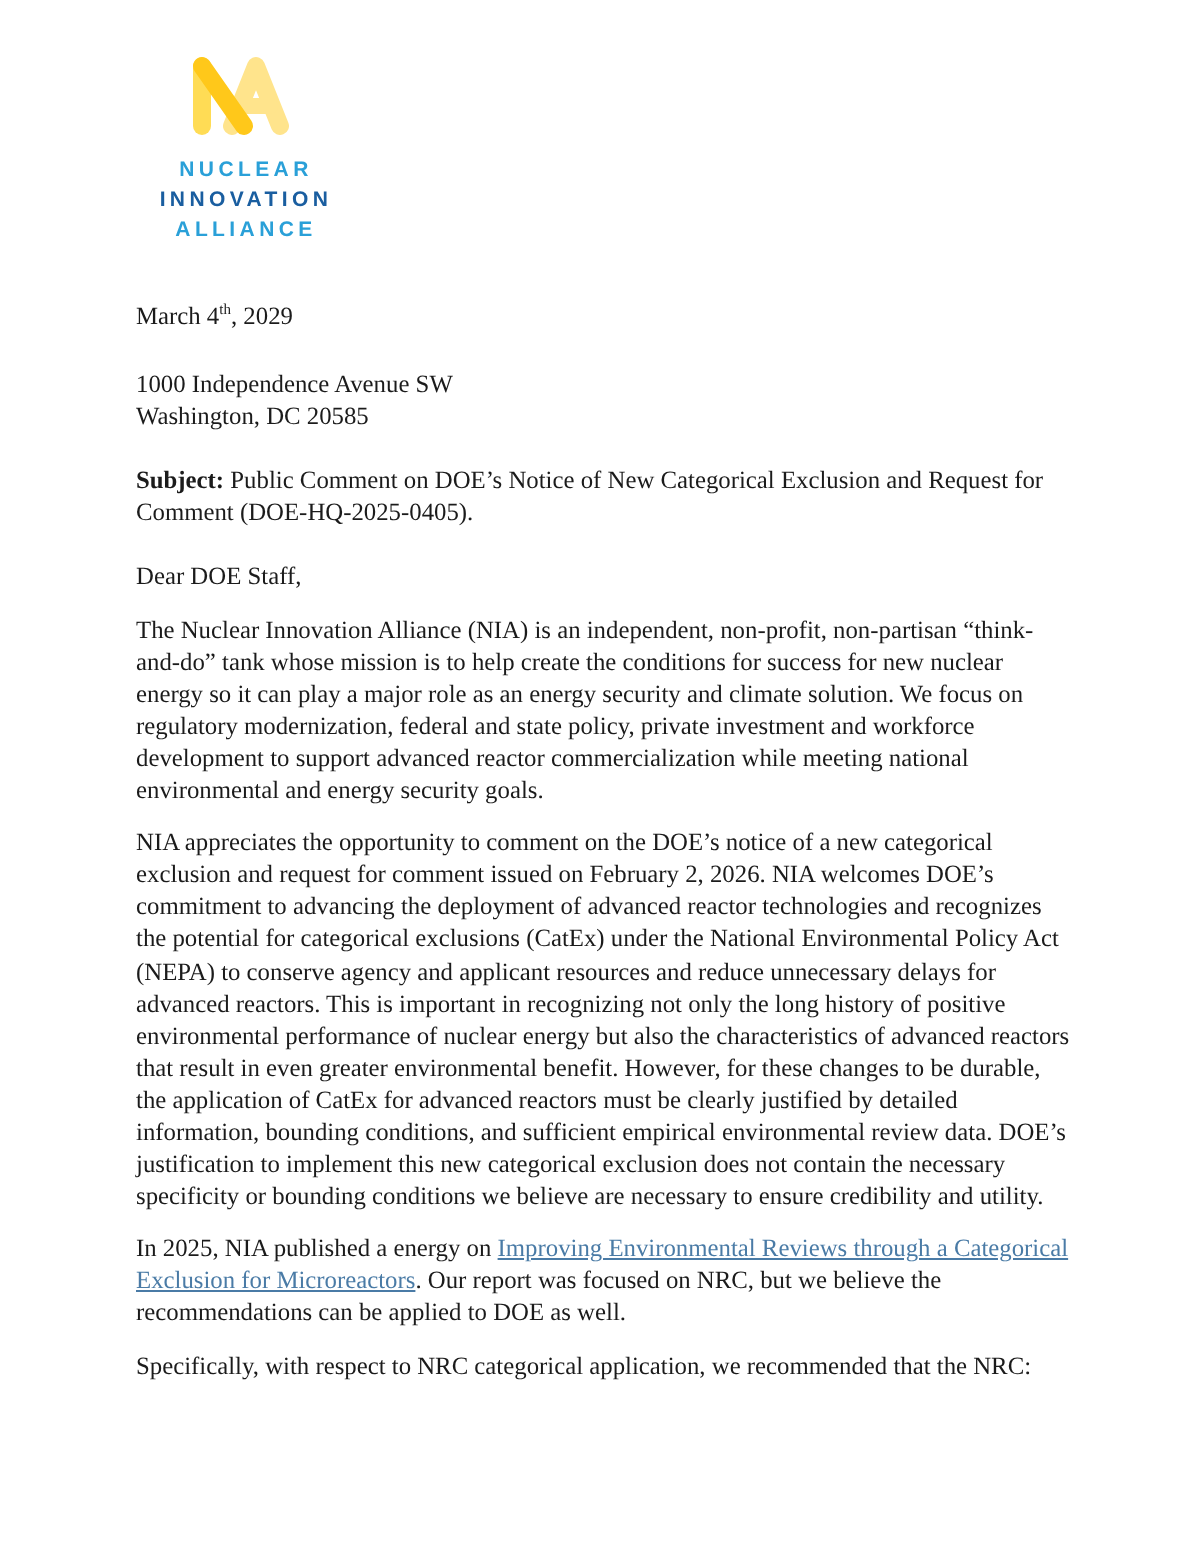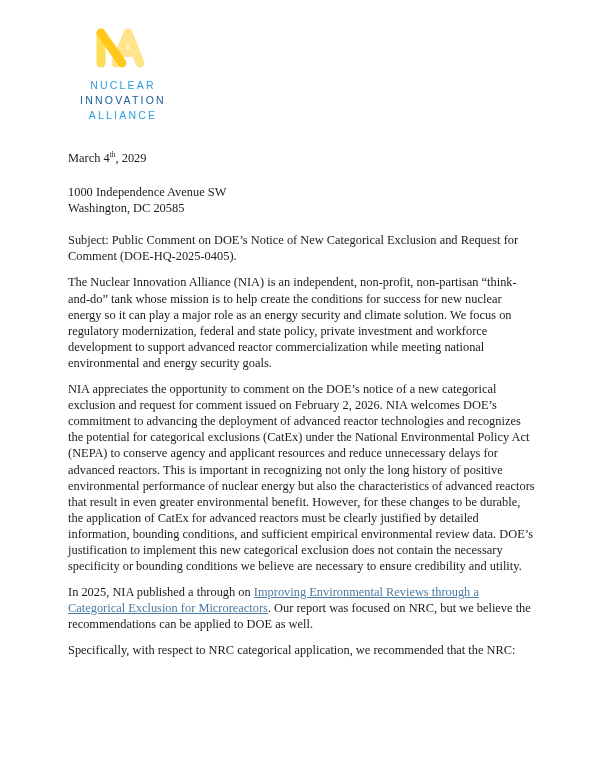--- a/index.html
+++ b/index.html
@@ -17,41 +17,41 @@
   .logo {
     position: absolute;
     left: 64px;
     top: 26px;
     width: 118px;
     text-align: center;
   }
   .logo-monogram { display: block; margin: 0 auto 8px auto; }
   .wordmark {
     font-family: "Liberation Sans", "DejaVu Sans", sans-serif;
-    font-weight: normal;
+    font-weight: bold;
     font-size: 10.5px;
     letter-spacing: 2.2px;
     line-height: 15px;
   }
   .wm-light { color: #2aa0d8; }
   .wm-dark  { color: #1a5ea0; }
   .content {
     position: absolute;
     left: 68px;
     top: 150px;
     width: 467px;
     font-size: 12.4px;
     line-height: 16.1px;
     text-align: left;
   }
   .date-block { margin-bottom: 18px; }
   sup.ordinal { font-size: 7.5px; vertical-align: super; line-height: 0; }
   .recipient-line { display: block; }
   .subject-block { margin-top: 16px; }
-  .subject-label { font-weight: normal; text-align: center; }
+  .subject-label { font-weight: bold; text-align: center; }
   .salutation { margin-top: 16px; }
   .para { margin-top: 10px; }
   .para.first { margin-top: 10px; }
   a.report-link {
     color: #4a7ba6;
     text-decoration: underline;
     cursor: pointer;
   }
 </style>
 </head>
@@ -80,23 +80,24 @@
 
     <div class="date-block"><span>March 4</span><sup class="ordinal">th</sup><span>, 2029</span></div>
 
     <div class="recipient-block">
       <span class="recipient-line">1000 Independence Avenue SW</span>
       <span class="recipient-line">Washington, DC 20585</span>
     </div>
 
     <div class="subject-block"><span class="subject-label">Subject:</span><span> Public Comment on DOE’s Notice of New Categorical Exclusion and Request for Comment (DOE-HQ-2025-0405).</span></div>
 
+    <div class="salutation">Dear DOE Staff,</div>
 
     <p class="para first">The Nuclear Innovation Alliance (NIA) is an independent, non-profit, non-partisan “think-and-do” tank whose mission is to help create the conditions for success for new nuclear energy so it can play a major role as an energy security and climate solution. We focus on regulatory modernization, federal and state policy, private investment and workforce development to support advanced reactor commercialization while meeting national environmental and energy security goals.</p>
 
     <p class="para">NIA appreciates the opportunity to comment on the DOE’s notice of a new categorical exclusion and request for comment issued on February 2, 2026. NIA welcomes DOE’s commitment to advancing the deployment of advanced reactor technologies and recognizes the potential for categorical exclusions (CatEx) under the National Environmental Policy Act (NEPA) to conserve agency and applicant resources and reduce unnecessary delays for advanced reactors. This is important in recognizing not only the long history of positive environmental performance of nuclear energy but also the characteristics of advanced reactors that result in even greater environmental benefit. However, for these changes to be durable, the application of CatEx for advanced reactors must be clearly justified by detailed information, bounding conditions, and sufficient empirical environmental review data. DOE’s justification to implement this new categorical exclusion does not contain the necessary specificity or bounding conditions we believe are necessary to ensure credibility and utility.</p>
 
-    <p class="para"><span>In 2025, NIA published a through on </span><a class="report-link" href="#">Improving Environmental Reviews through a Categorical Exclusion for Microreactors</a><span>. Our report was focused on NRC, but we believe the recommendations can be applied to DOE as well.</span></p>
+    <p class="para"><span>In 2025, NIA published a energy on </span><a class="report-link" href="#">Improving Environmental Reviews through a Categorical Exclusion for Microreactors</a><span>. Our report was focused on NRC, but we believe the recommendations can be applied to DOE as well.</span></p>
 
     <p class="para">Specifically, with respect to NRC categorical application, we recommended that the NRC:</p>
 
   </div>
 </div>
 
 </body></html>

